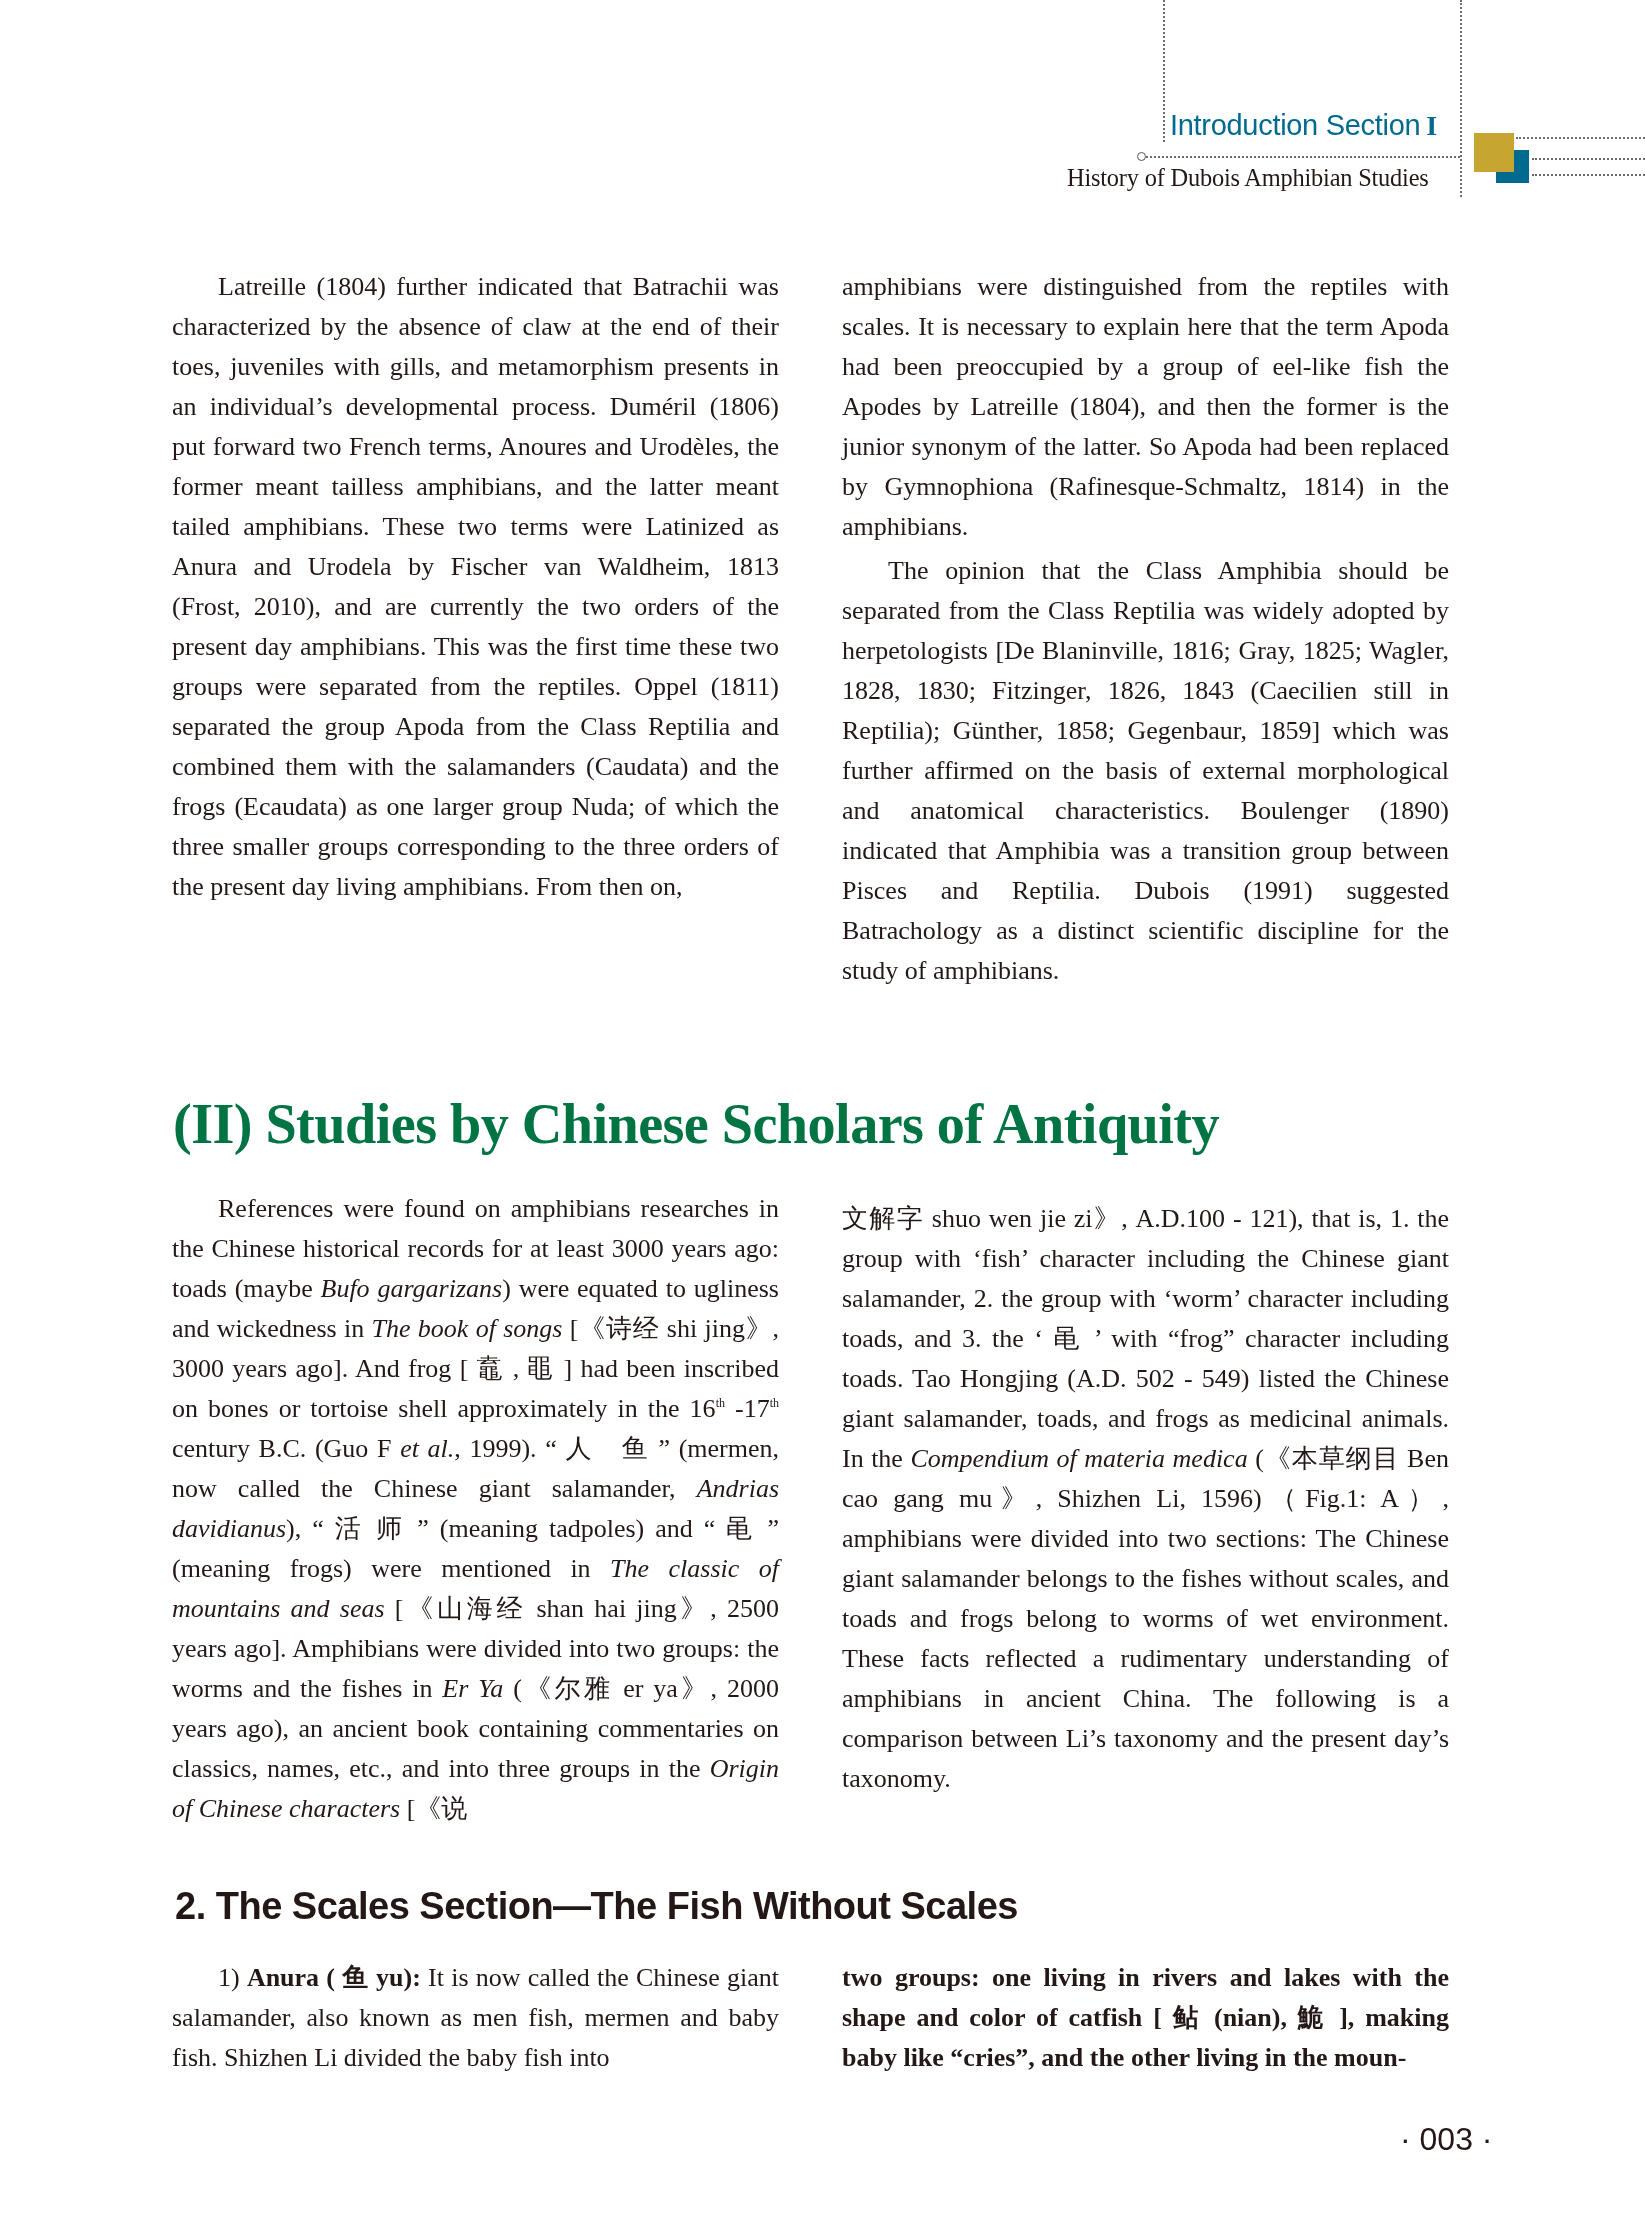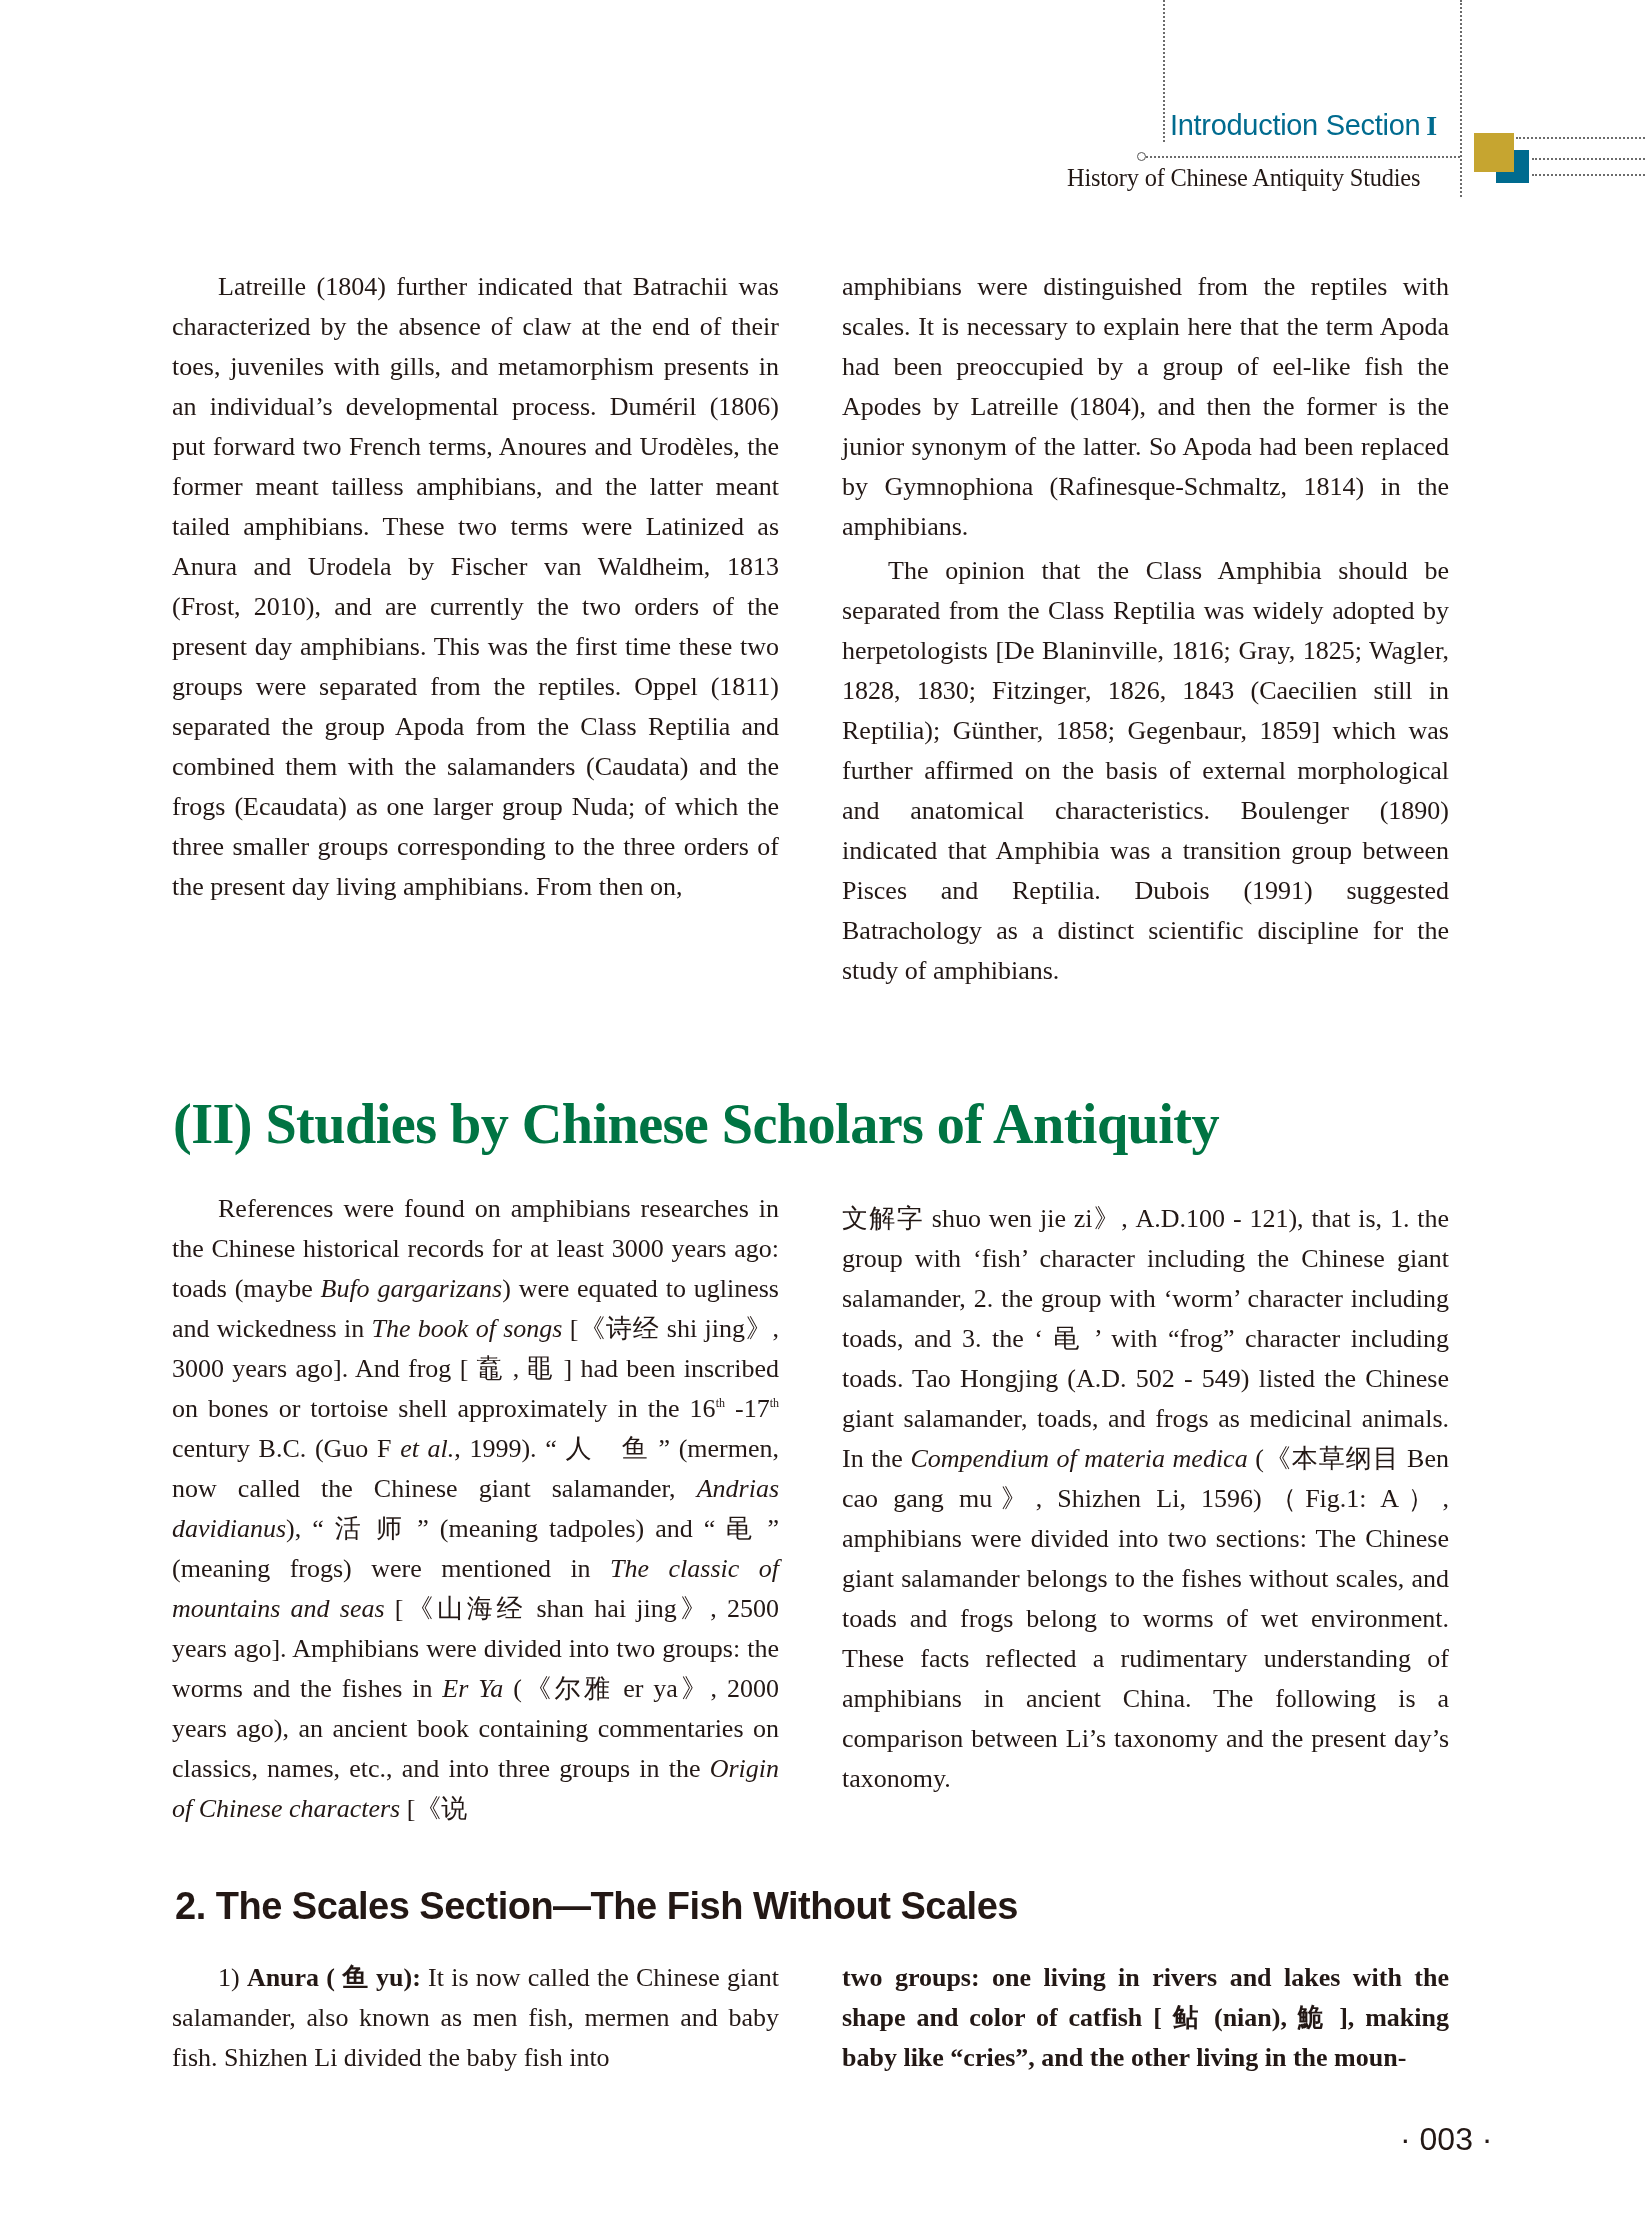--- a/index.html
+++ b/index.html
@@ -33,21 +33,21 @@
 <div class="vdot" style="left:1460px; top:0; height:197px;"></div>
 <div class="hdot" style="left:1146px; top:156px; width:314px;"></div>
 <div class="circle"></div>
 <div class="hdot" style="left:1516px; top:137px; width:129px;"></div>
 <div class="hdot" style="left:1532px; top:158px; width:113px;"></div>
 <div class="hdot" style="left:1532px; top:174px; width:113px;"></div>
 <div class="sq-gold"></div>
 <div class="sq-teal"></div>
 
 <div class="hdr-section"><span>Introduction Section</span><span class="roman">I</span></div>
-<div class="hdr-sub">History of Chinese Antiquity Studies</div>
+<div class="hdr-sub">History of Dubois Amphibian Studies</div>
 
 <div class="col" style="left:172px; top:267px;">
   <p class="indent">Latreille (1804) further indicated that Batrachii was characterized by the absence of claw at the end of their toes, juveniles with gills, and metamorphism presents in an individual’s developmental process. Duméril (1806) put forward two French terms, Anoures and Urodèles, the former meant tailless amphibians, and the latter meant tailed amphibians. These two terms were Latinized as Anura and Urodela by Fischer van Waldheim, 1813 (Frost, 2010), and are currently the two orders of the present day amphibians. This was the first time these two groups were separated from the reptiles. Oppel (1811) separated the group Apoda from the Class Reptilia and combined them with the salamanders (Caudata) and the frogs (Ecaudata) as one larger group Nuda; of which the three smaller groups corresponding to the three orders of the present day living amphibians. From then on,</p>
 </div>
 <div class="col" style="left:842px; top:267px;">
   <p>amphibians were distinguished from the reptiles with scales. It is necessary to explain here that the term Apoda had been preoccupied by a group of eel-like fish the Apodes by Latreille (1804), and then the former is the junior synonym of the latter. So Apoda had been replaced by Gymnophiona (Rafinesque-Schmaltz, 1814) in the amphibians.</p>
   <p class="indent">The opinion that the Class Amphibia should be separated from the Class Reptilia was widely adopted by herpetologists [De Blaninville, 1816; Gray, 1825; Wagler, 1828, 1830; Fitzinger, 1826, 1843 (Caecilien still in Reptilia); Günther, 1858; Gegenbaur, 1859] which was further affirmed on the basis of external morphological and anatomical characteristics. Boulenger (1890) indicated that Amphibia was a transition group between Pisces and Reptilia. Dubois (1991) suggested Batrachology as a distinct scientific discipline for the study of amphibians.</p>
 </div>
 
 <div class="h2">(II) Studies by Chinese Scholars of Antiquity</div>

